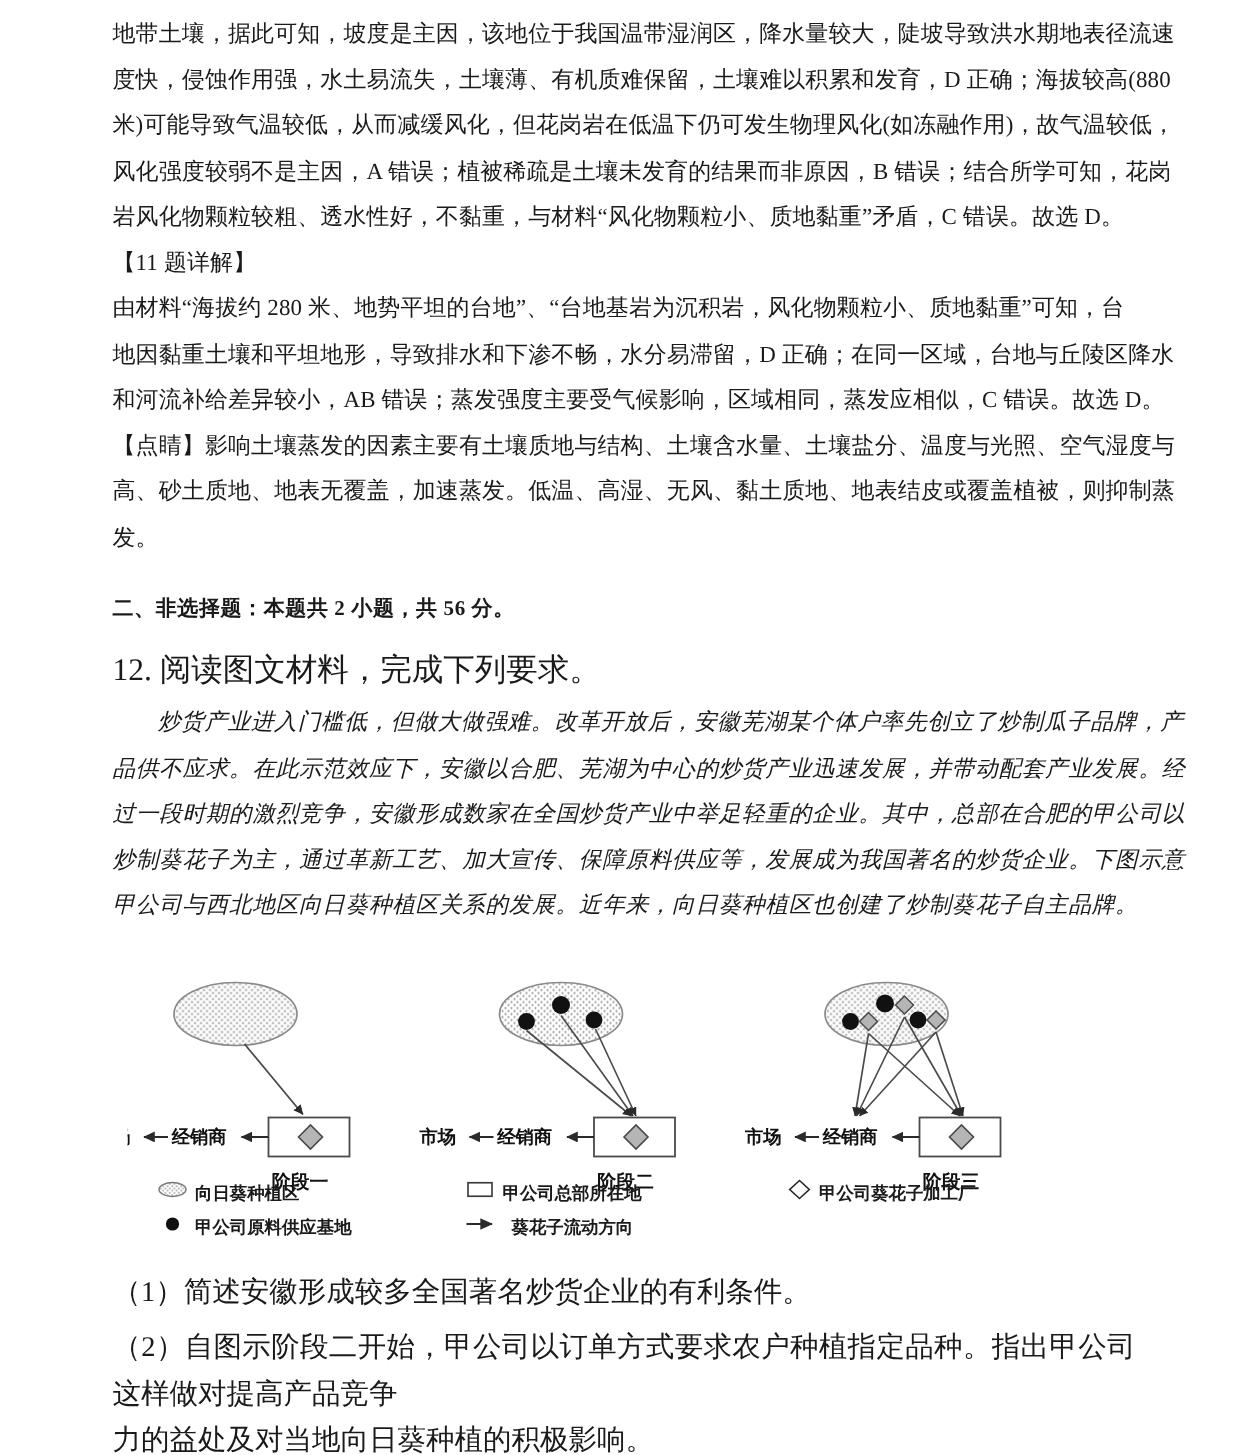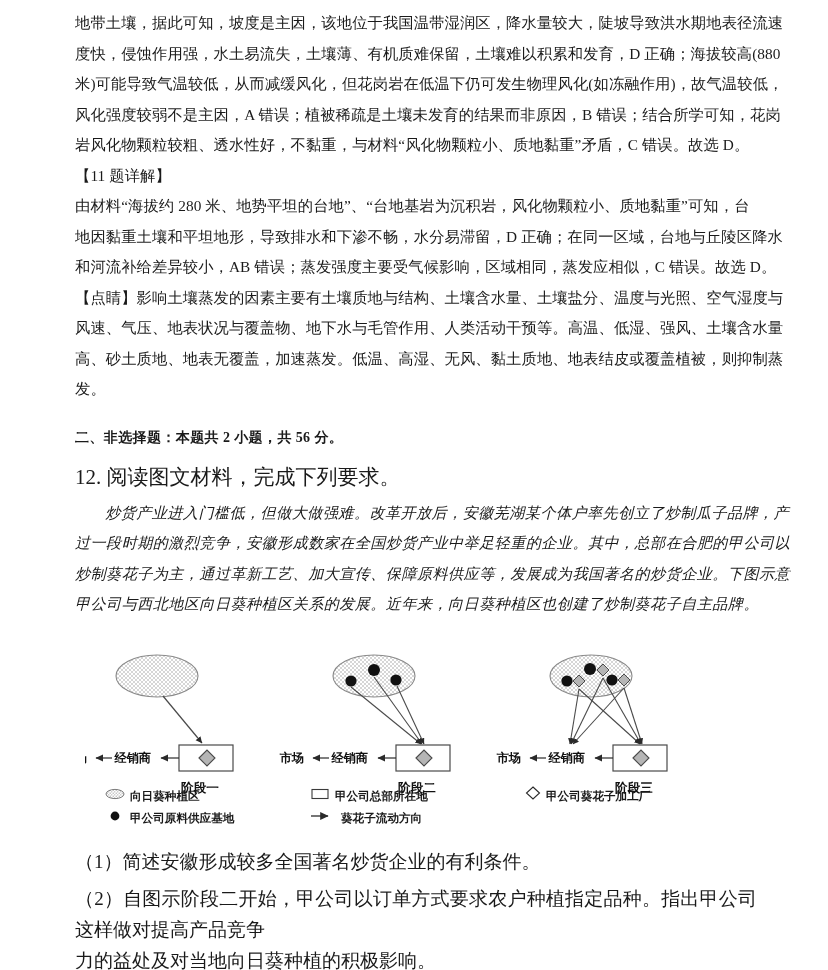--- a/index.html
+++ b/index.html
@@ -119,37 +119,37 @@
 
     <div>
       <p class="body-line">【11 题详解】</p>
       <p class="body-line">由材料“海拔约 280 米、地势平坦的台地”、“台地基岩为沉积岩，风化物颗粒小、质地黏重”可知，台</p>
       <p class="body-line">地因黏重土壤和平坦地形，导致排水和下渗不畅，水分易滞留，D 正确；在同一区域，台地与丘陵区降水</p>
       <p class="body-line">和河流补给差异较小，AB 错误；蒸发强度主要受气候影响，区域相同，蒸发应相似，C 错误。故选 D。</p>
     </div>
 
     <div>
       <p class="body-line">【点睛】影响土壤蒸发的因素主要有土壤质地与结构、土壤含水量、土壤盐分、温度与光照、空气湿度与</p>
-      <p class="body-line">风速、气压、地表状况与覆盖物、地下水与毛管作用、人类活动干预等。高温、低湿、强风、土壤含水量</p>
       <p class="body-line">高、砂土质地、地表无覆盖，加速蒸发。低温、高湿、无风、黏土质地、地表结皮或覆盖植被，则抑制蒸</p>
       <p class="body-line">发。</p>
     </div>
 
     <div style="height:16px"></div>
 
     <p class="section-head">二、非选择题：本题共 2 小题，共 56 分。</p>
 
     <div style="height:6px"></div>
 
     <p class="q-num">12. 阅读图文材料，完成下列要求。</p>
 
     <div style="height:5px"></div>
 
     <div>
       <p class="material first">炒货产业进入门槛低，但做大做强难。改革开放后，安徽芜湖某个体户率先创立了炒制瓜子品牌，产</p>
+      <p class="material">品供不应求。在此示范效应下，安徽以合肥、芜湖为中心的炒货产业迅速发展，并带动配套产业发展。经</p>
       <p class="material">过一段时期的激烈竞争，安徽形成数家在全国炒货产业中举足轻重的企业。其中，总部在合肥的甲公司以</p>
       <p class="material">炒制葵花子为主，通过革新工艺、加大宣传、保障原料供应等，发展成为我国著名的炒货企业。下图示意</p>
       <p class="material">甲公司与西北地区向日葵种植区关系的发展。近年来，向日葵种植区也创建了炒制葵花子自主品牌。</p>
     </div>
   </div>
 
   <div class="figure">
     <svg class="fig-svg" width="640" height="150" viewBox="0 0 640 150">
       <defs>
         <pattern id="stipple" width="4" height="4" patternUnits="userSpaceOnUse">

